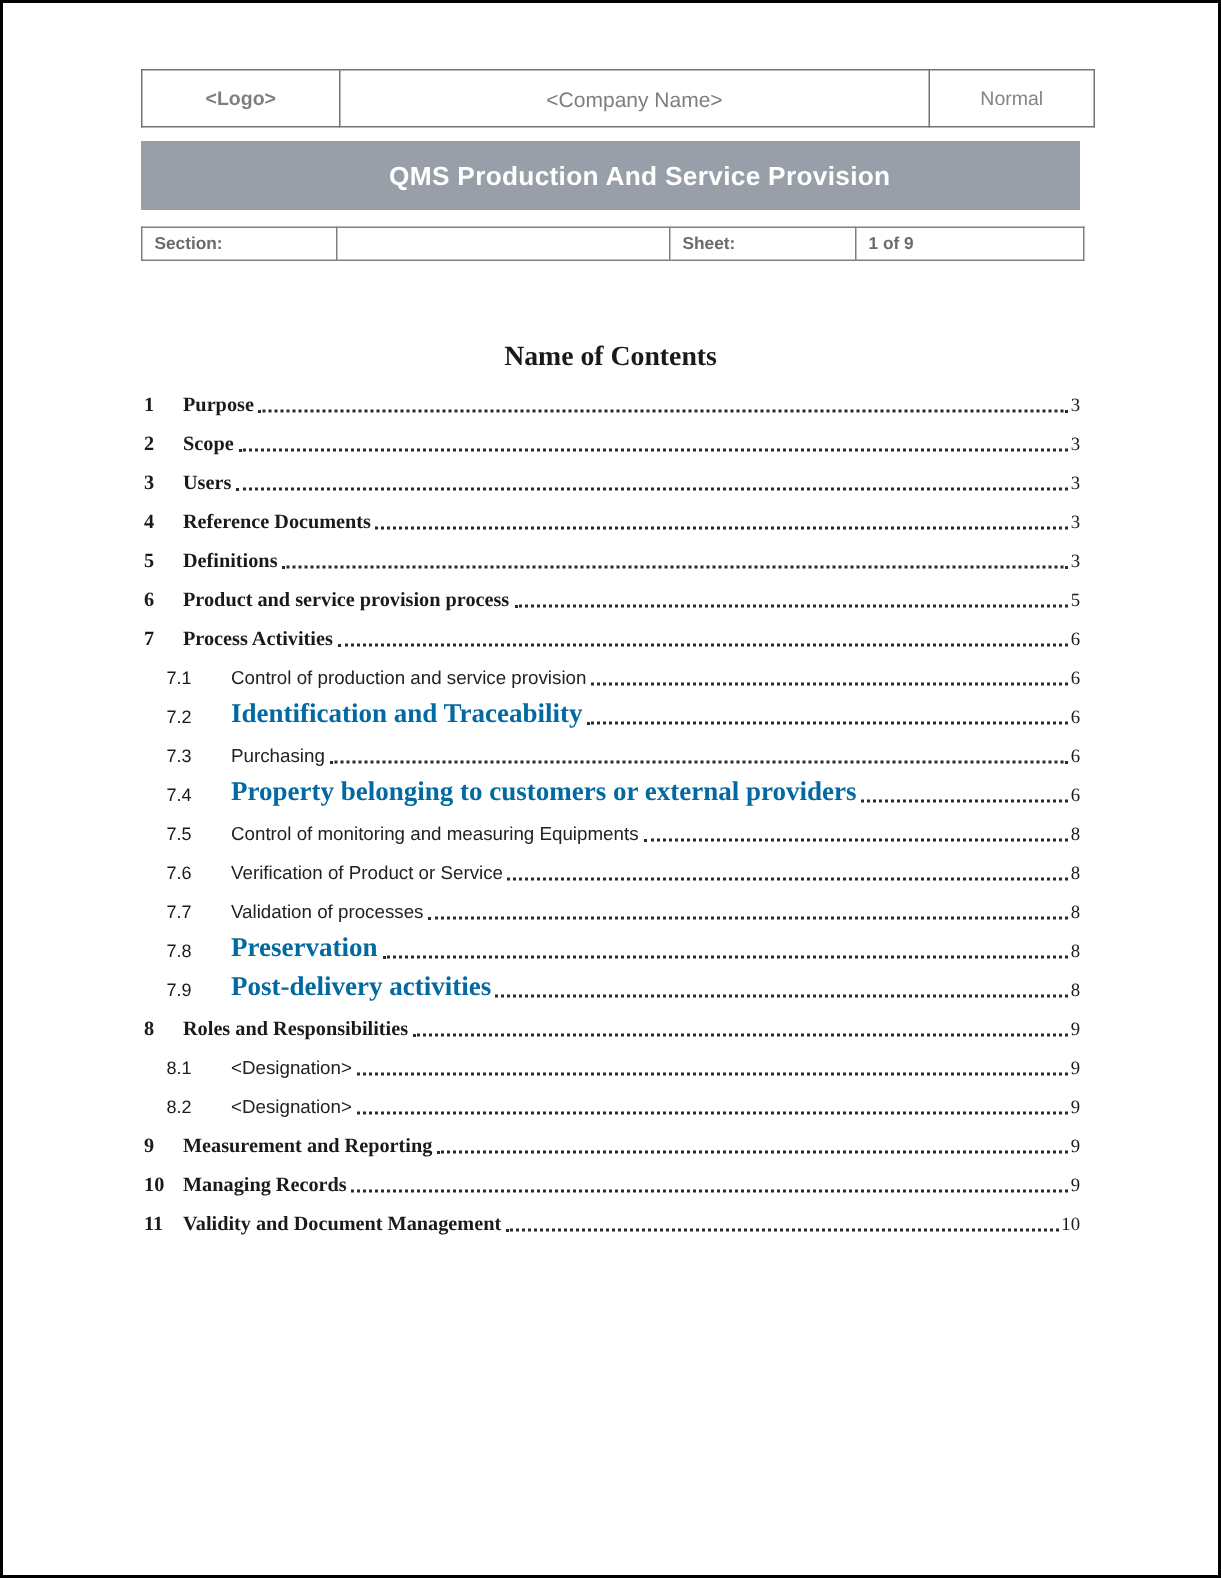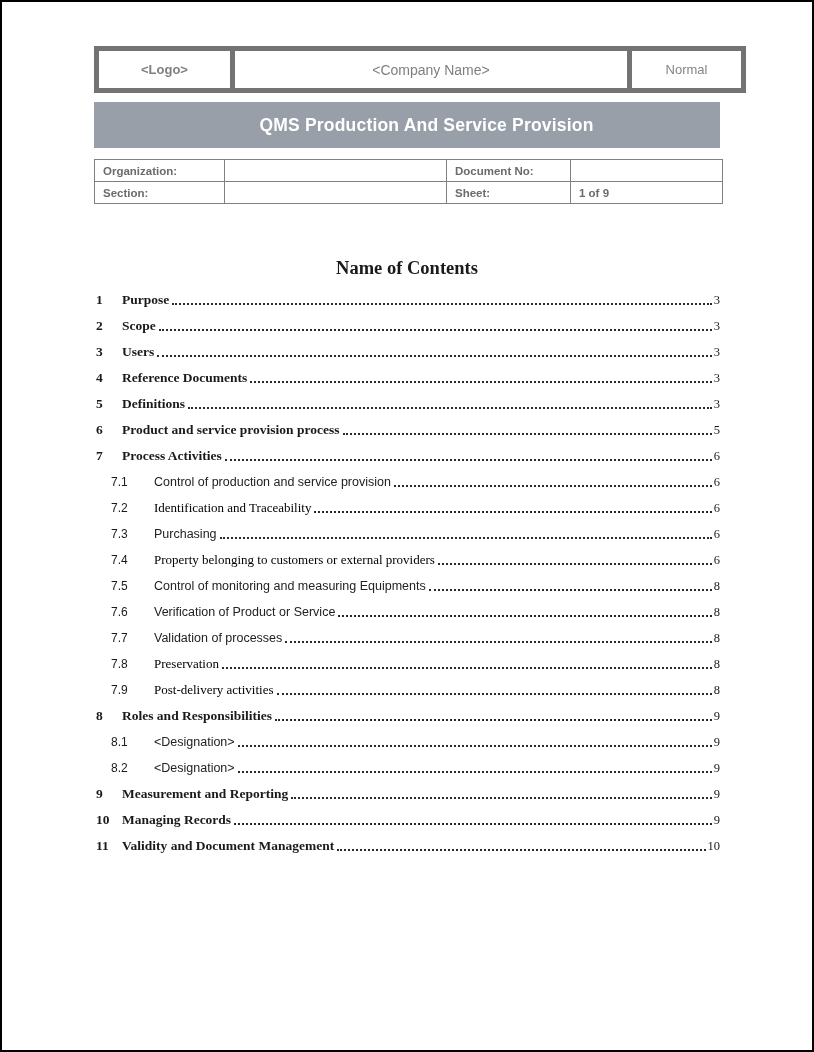--- a/index.html
+++ b/index.html
@@ -10,21 +10,21 @@
     background:#ffffff;
     border:2px solid #000000;
     font-family:"Liberation Serif", serif;
     overflow:hidden;
   }
   .content{width:626px;margin:44px auto 0 auto;}
 
   
   table{border-collapse:collapse;table-layout:fixed;width:626px;}
   .hdr-table td{
-    border:5px solid #737373;
+    border:1px solid #737373;
     height:35px;
     text-align:center;vertical-align:middle;
     font-family:"Liberation Sans", sans-serif;
     font-size:13px;
   }
   .hdr-table .cell-logo{width:129px;font-weight:bold;color:#7f7f7f;}
   .hdr-table .cell-company{width:390px;font-weight:normal;color:#7f7f7f;font-size:14px;}
   .hdr-table .cell-classification{width:107px;color:#848484;}
 
   
@@ -68,21 +68,21 @@
     border-bottom:2px dotted #2a2a2a;
     margin:0 2px 2px 3px;
     min-width:10px;
   }
   .toc-row .pg{font-size:12.5px;}
   .l1 .num{width:28px;font-weight:bold;font-size:13.5px;padding-left:2px;box-sizing:border-box;}
   .l1 .ttl{font-weight:bold;font-size:13.5px;}
   .l2{padding-left:17px;}
   .l2 .num{width:43px;font-family:Liberation Sans, sans-serif;font-size:12px;box-sizing:border-box;margin-top:11px;}
   .sub-sans .ttl{font-family:"Liberation Sans", sans-serif;font-size:12.5px;color:#222;}
-  .sub-serif .ttl{font-family:"Liberation Serif", serif;font-size:13px;color:#000000;}
+  .sub-serif .ttl{font-family:"Liberation Serif", serif;font-size:18px;color:#0369a1;font-weight:bold;}
 </style>
 </head>
 <body>
 
 <div class="page">
   <div class="content">
 
     <table class="hdr-table">
       <tbody>
           <tr>
@@ -92,26 +92,20 @@
       </tr>
     </tbody>
       </table>
 
     <div class="banner" style="background: rgb(152, 159, 169); padding-left: 39px;">
       <span style="color: rgb(255, 255, 255);">QMS Production And Service Provision</span>
     </div>
 
     <table class="meta-table">
       <tbody>
-          <tr>
-        <td class="c1">Organization:</td>
-        <td class="c2"></td>
-        <td class="c3">Document No:</td>
-        <td class="c4"></td>
-      </tr>
       <tr>
         <td class="c1">Section:</td>
         <td class="c2"></td>
         <td class="c3">Sheet:</td>
         <td class="c4">1 of 9</td>
       </tr>
     </tbody>
       </table>
 
     <div class="toc-title">Name of Contents</div>

